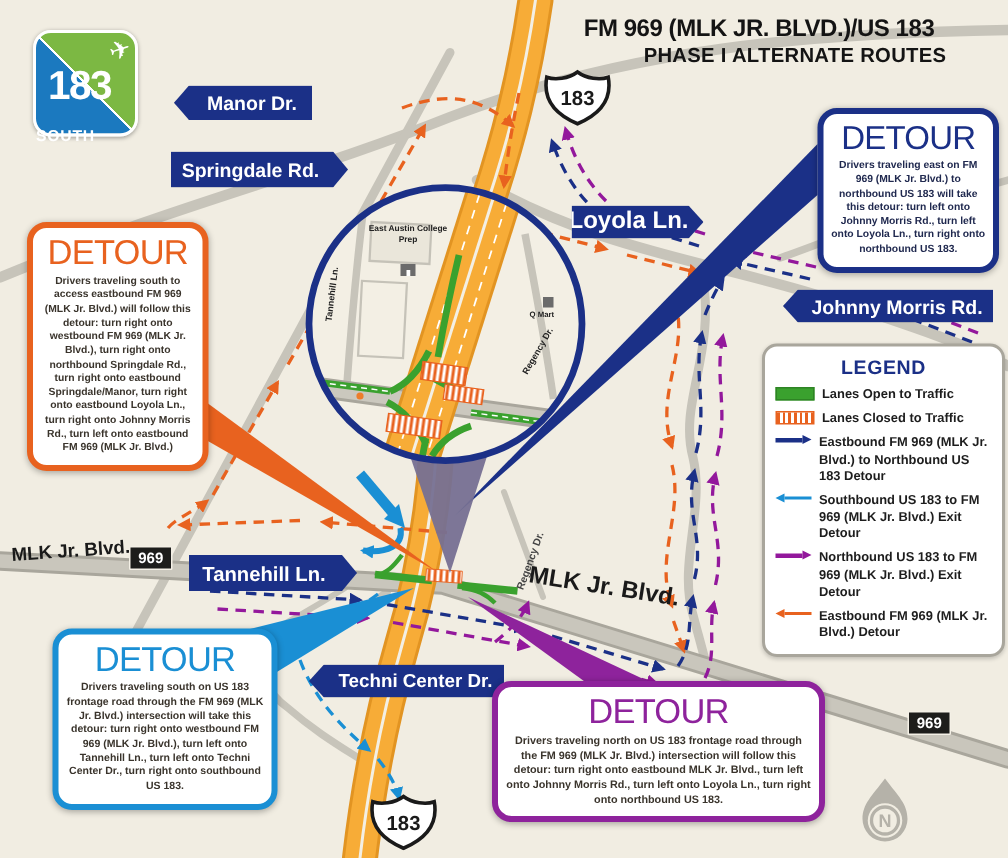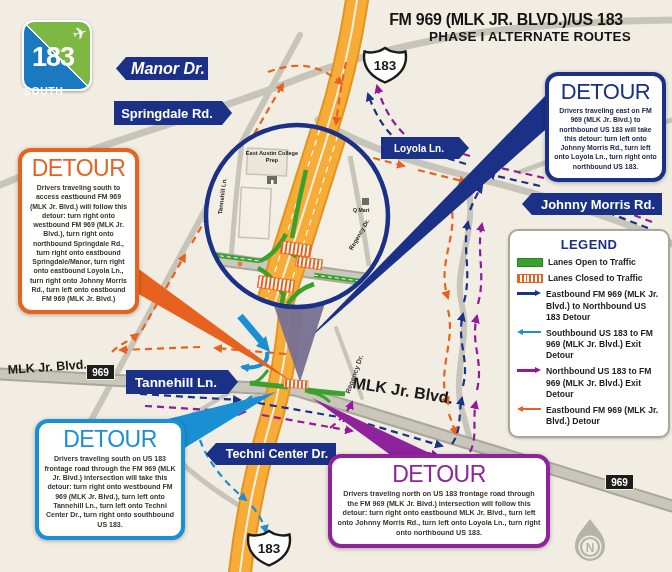--- a/index.html
+++ b/index.html
@@ -238,27 +238,27 @@
     <text x="8" y="374" font-size="12.5" font-weight="bold" fill="#1a1a1a" transform="rotate(-4 8 374)">MLK Jr. Blvd.</text>
     <text x="352" y="388" font-size="16" font-weight="bold" fill="#1a1a1a" transform="rotate(9 352 388)">MLK Jr. Blvd.</text>
   </svg>
 
   <div class="itext school">East Austin College Prep</div>
   <div class="itext qmart">Q Mart</div>
   <div class="itext rot" style="left:217px;top:214px;font-size:6px;transform:rotate(-83deg);">Tannehill Ln.</div>
   <div class="itext rot" style="left:348px;top:248px;font-size:6px;transform:rotate(-60deg);">Regency Dr.</div>
   <div class="itext rot" style="left:344px;top:392px;font-size:7px;color:#444;transform:rotate(-70deg);">Regency Dr.</div>
 
-  <div class="rlabel pt-left" style="left:116px;top:57px;width:80px;height:23px;font-size:16px;font-style:italic;">
+  <div class="rlabel pt-left" style="left:116px;top:57px;width:80px;height:23px;font-size:13px;">
       <span>Manor Dr.</span>
     </div>
   <div class="rlabel pt-right" style="left:114px;top:101px;width:106px;height:24px;font-size:13px;">
       <span>Springdale Rd.</span>
     </div>
-  <div class="rlabel pt-right" style="left:381px;top:137px;width:76px;height:22px;font-size:10px;">
+  <div class="rlabel pt-right" style="left:381px;top:137px;width:76px;height:22px;font-size:16px;">
       <span>Loyola Ln.</span>
     </div>
   <div class="rlabel pt-left" style="left:522px;top:193px;width:128px;height:22px;font-size:13px;">
       <span>Johnny Morris Rd.</span>
     </div>
   <div class="rlabel pt-right" style="left:126px;top:370px;width:100px;height:24px;font-size:13.5px;">
       <span>Tannehill Ln.</span>
     </div>
   <div class="rlabel pt-left" style="left:206px;top:443px;width:118px;height:22px;font-size:12.5px;">
       <span>Techni Center Dr.</span>

